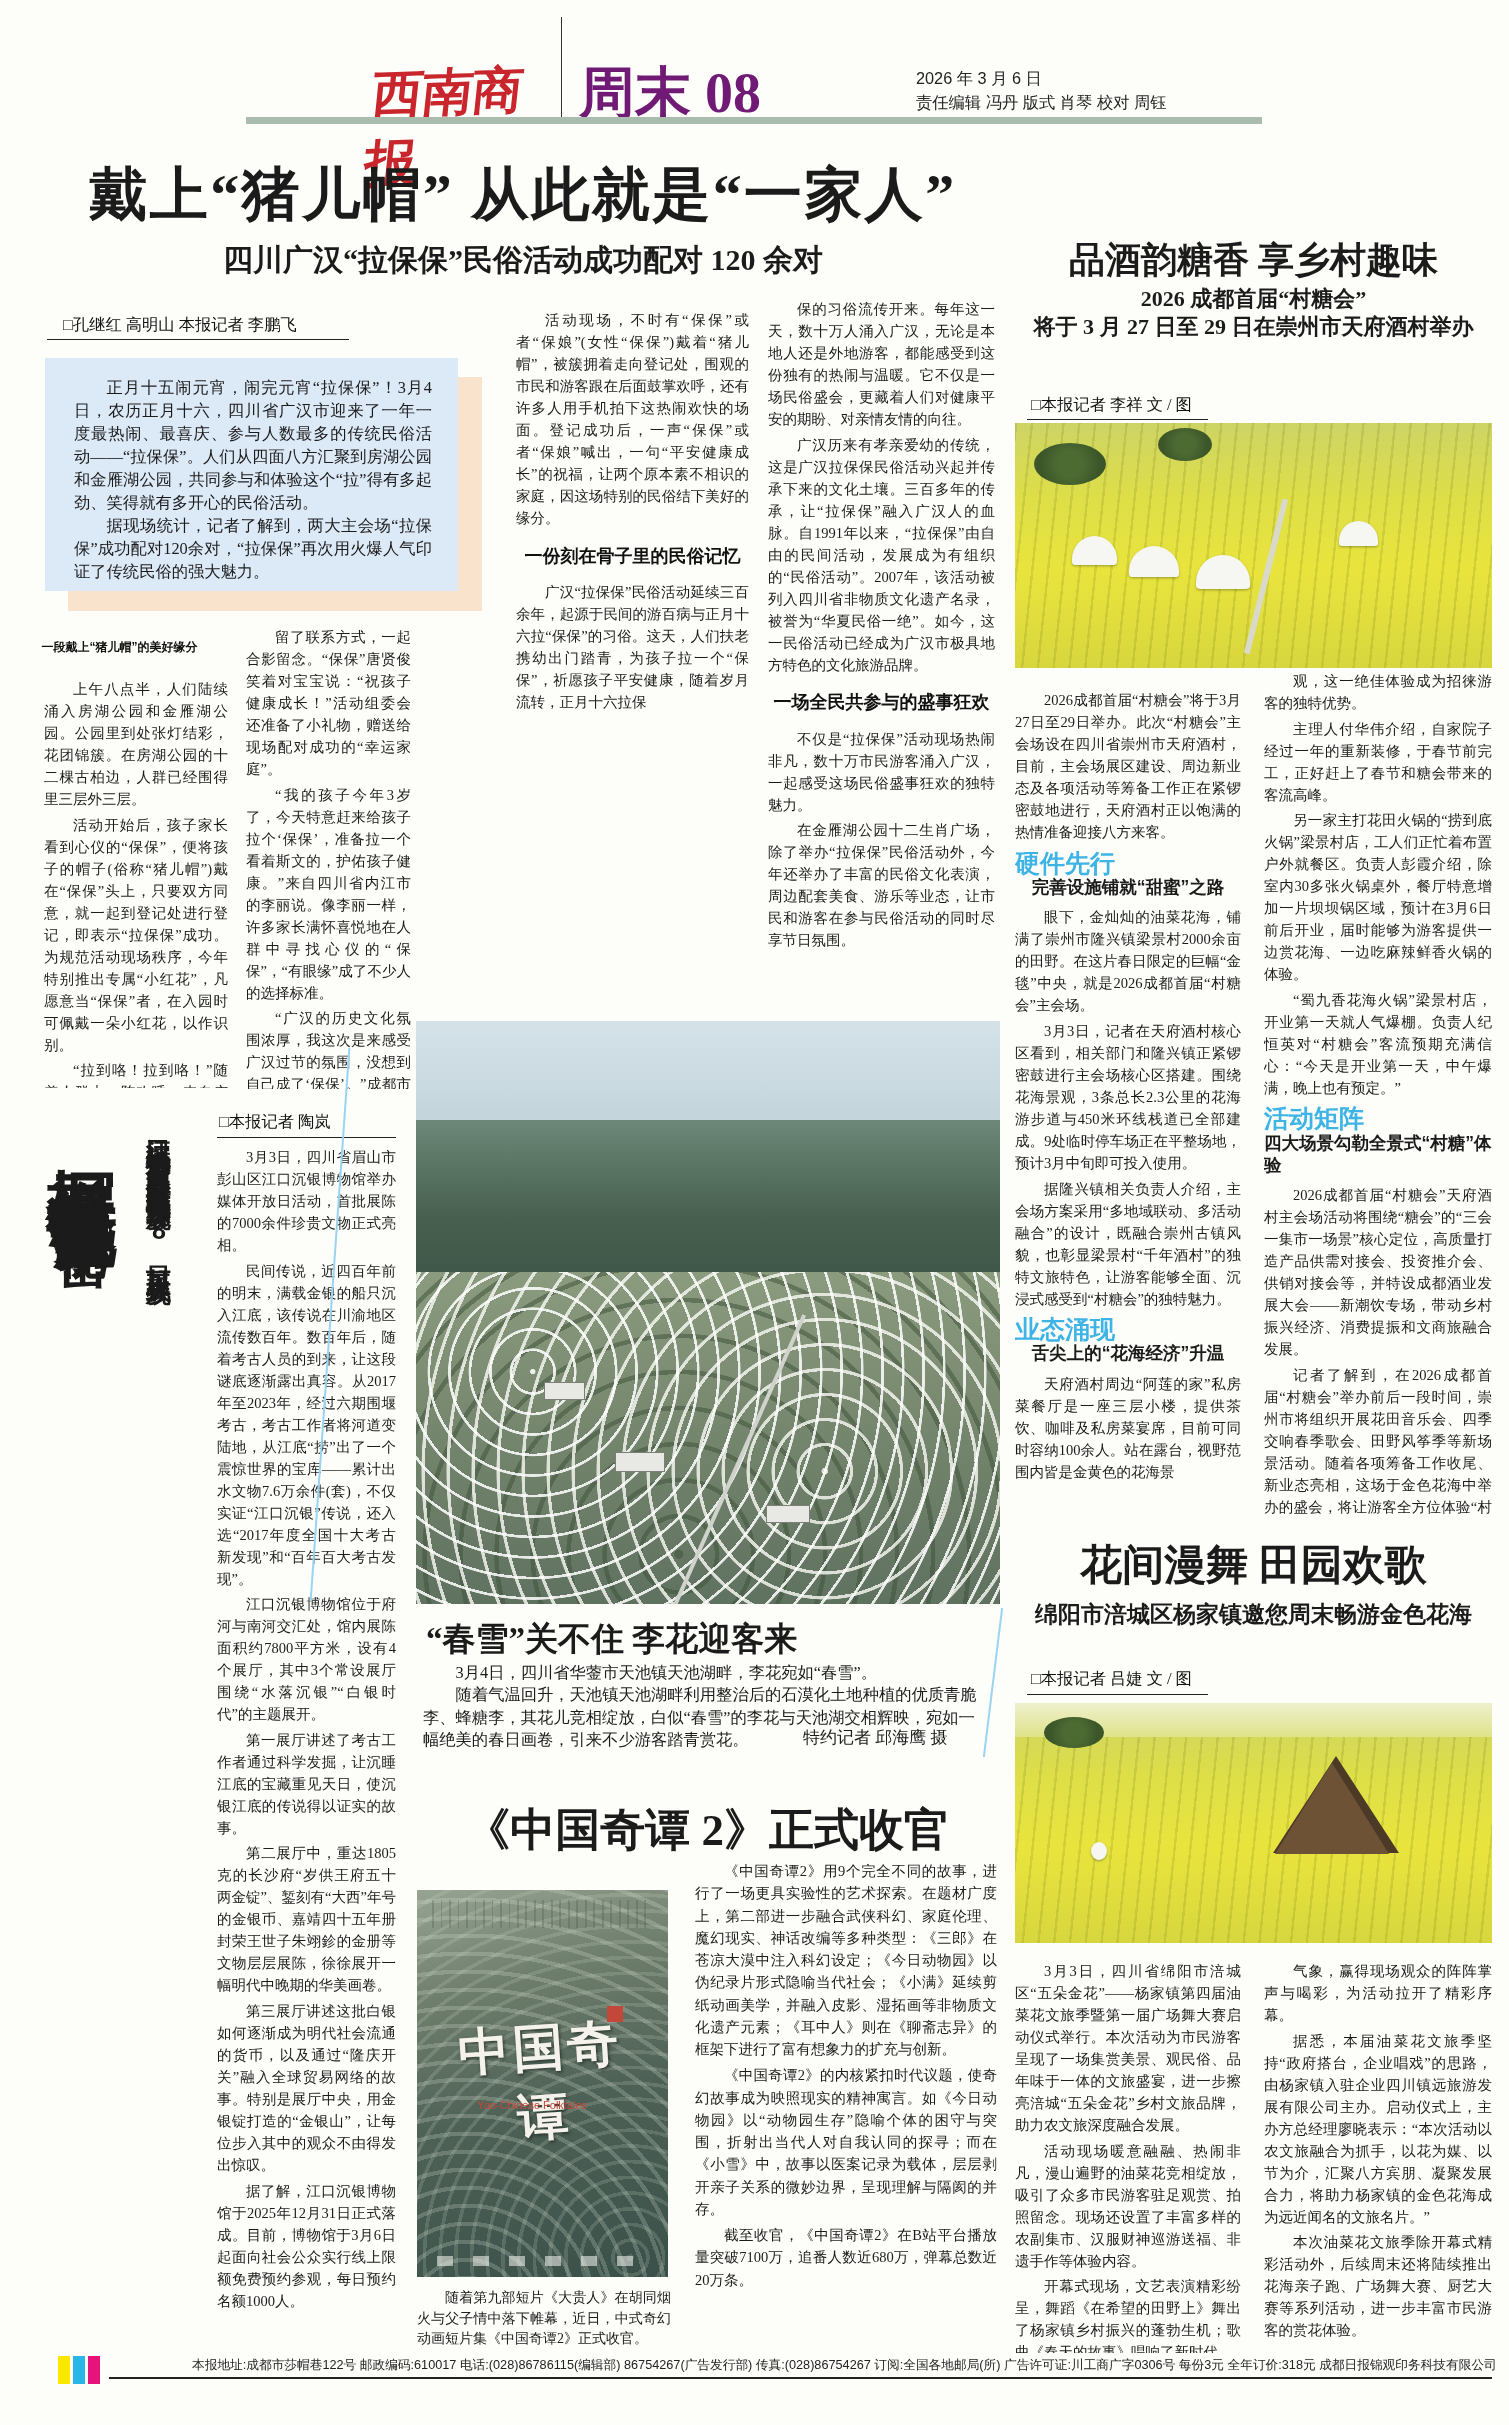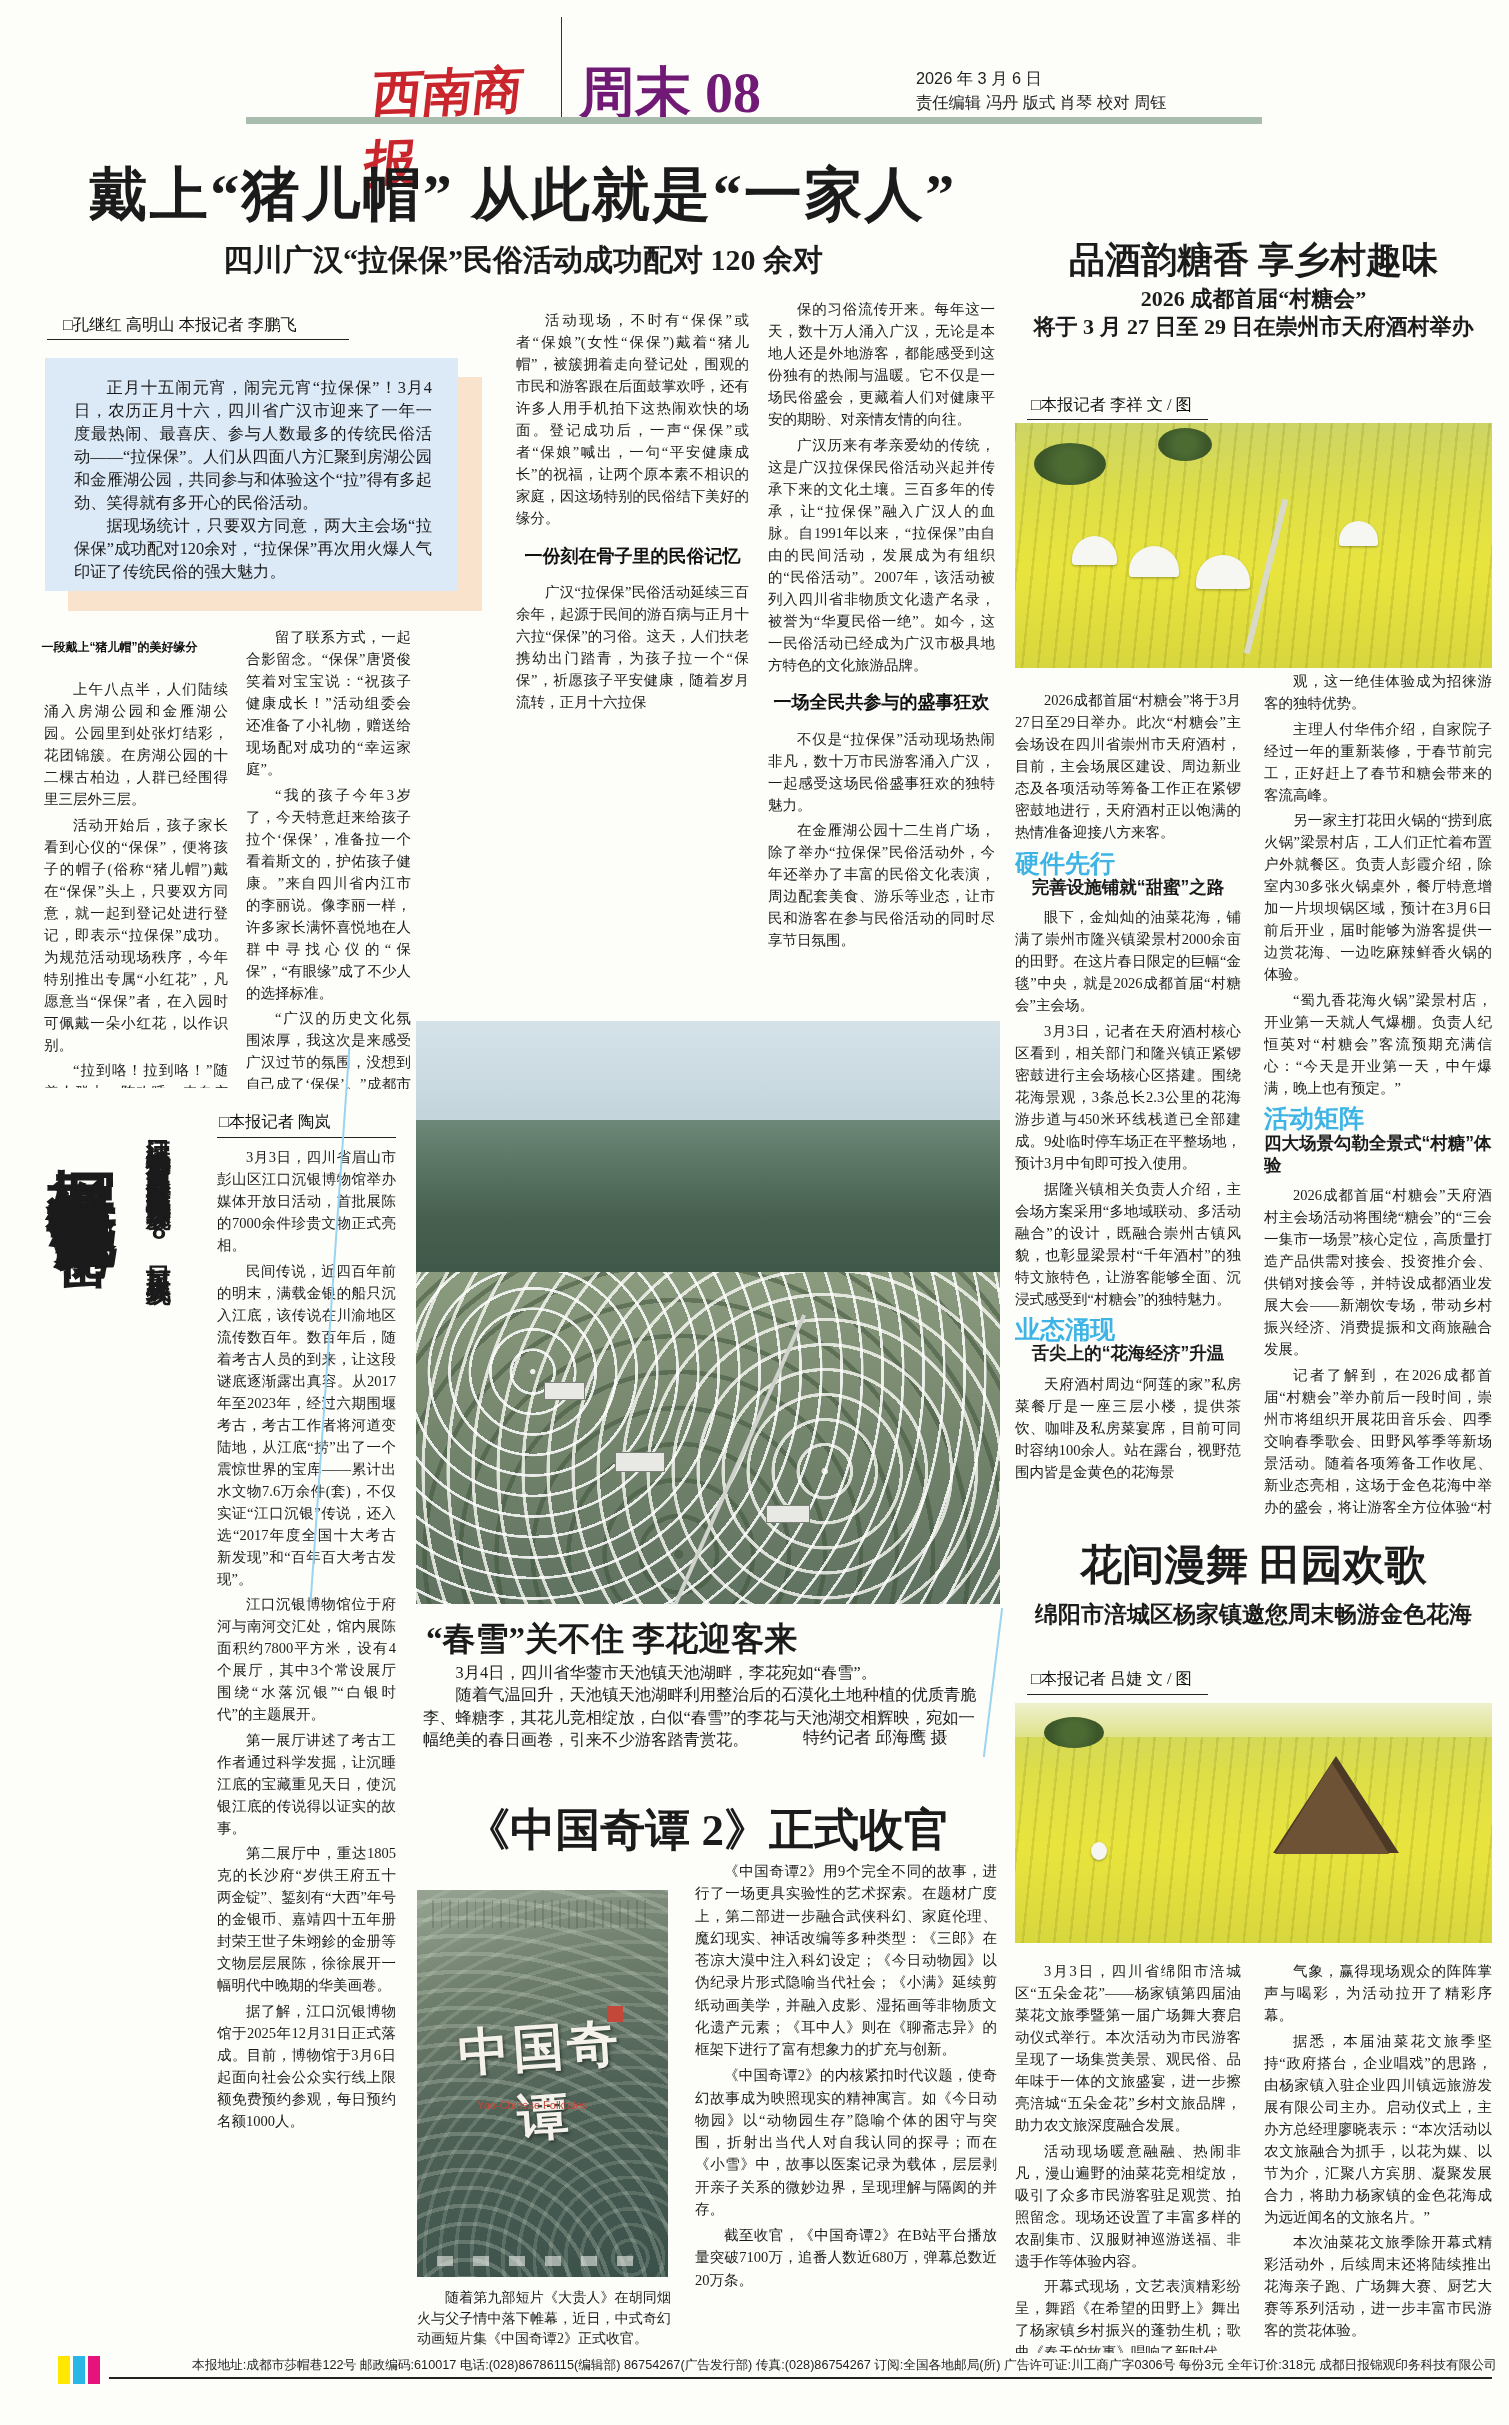--- a/index.html
+++ b/index.html
@@ -94,21 +94,21 @@
 
   <div class="abs lead-headline serifblack">戴上“猪儿帽” 从此就是“一家人”</div>
   <div class="abs lead-deck serifblack">四川广汉“拉保保”民俗活动成功配对 120 余对</div>
   <div class="abs byline" style="left:51px;top:314px;padding-left:12px;">□孔继红 高明山 本报记者 李鹏飞</div>
   <div class="abs rule" style="left:47px;top:339px;width:302px;"></div>
 
   <div class="abs introbox-peach"></div>
   <div class="abs introbox-blue"></div>
   <div class="abs introbox-text">
       <p>正月十五闹元宵，闹完元宵“拉保保”！3月4日，农历正月十六，四川省广汉市迎来了一年一度最热闹、最喜庆、参与人数最多的传统民俗活动——“拉保保”。人们从四面八方汇聚到房湖公园和金雁湖公园，共同参与和体验这个“拉”得有多起劲、笑得就有多开心的民俗活动。</p>
-      <p>据现场统计，只要双方同意，两大主会场“拉保保”成功配对120余对，“拉保保”再次用火爆人气印证了传统民俗的强大魅力。</p>
+      <p>据现场统计，记者了解到，两大主会场“拉保保”成功配对120余对，“拉保保”再次用火爆人气印证了传统民俗的强大魅力。</p>
     </div>
 
   <div class="abs sechead" style="left:27px;top:639px;width:185px;font-size:12px;">一段戴上“猪儿帽”的美好缘分</div>
   <div class="abs bodycol" style="left:44px;top:678px;width:184px;height:410px;">
       <p>上午八点半，人们陆续涌入房湖公园和金雁湖公园。公园里到处张灯结彩，花团锦簇。在房湖公园的十二棵古柏边，人群已经围得里三层外三层。</p>
       <p>活动开始后，孩子家长看到心仪的“保保”，便将孩子的帽子(俗称“猪儿帽”)戴在“保保”头上，只要双方同意，就一起到登记处进行登记，即表示“拉保保”成功。为规范活动现场秩序，今年特别推出专属“小红花”，凡愿意当“保保”者，在入园时可佩戴一朵小红花，以作识别。</p>
       <p>“拉到咯！拉到咯！”随着人群中一阵欢呼，来自广汉市小汉镇的唐贤俊被大家簇拥着和孩子家长一起走向“登记处”，这是当天房湖公园内拉成功的第一对“保保”。双方互</p>
     </div>
   <div class="abs bodycol" style="left:246px;top:626px;width:165px;height:463px;">
       <p>留了联系方式，一起合影留念。“保保”唐贤俊笑着对宝宝说：“祝孩子健康成长！”活动组委会还准备了小礼物，赠送给现场配对成功的“幸运家庭”。</p>
@@ -143,20 +143,21 @@
   </div>
   <div class="abs vwrap" style="left:143px;top:1119px;height:1087px;font-size:25px;font-weight:900;font-family:'Liberation Sans',sans-serif;letter-spacing:2.4px;">江口沉银博物馆将于今日面向社会公众实行线上限额免费预约参观，8日起可正式参观</div>
   <div class="abs byline" style="left:219px;top:1111px;">□本报记者 陶岚</div>
   <div class="abs rule" style="left:217px;top:1137px;width:179px;"></div>
   <div class="abs bodycol" style="left:217px;top:1146px;width:179px;height:1200px;line-height:22px;">
       <p>3月3日，四川省眉山市彭山区江口沉银博物馆举办媒体开放日活动，首批展陈的7000余件珍贵文物正式亮相。</p>
       <p>民间传说，近四百年前的明末，满载金银的船只沉入江底，该传说在川渝地区流传数百年。数百年后，随着考古人员的到来，让这段谜底逐渐露出真容。从2017年至2023年，经过六期围堰考古，考古工作者将河道变陆地，从江底“捞”出了一个震惊世界的宝库——累计出水文物7.6万余件(套)，不仅实证“江口沉银”传说，还入选“2017年度全国十大考古新发现”和“百年百大考古发现”。</p>
       <p>江口沉银博物馆位于府河与南河交汇处，馆内展陈面积约7800平方米，设有4个展厅，其中3个常设展厅围绕“水落沉银”“白银时代”的主题展开。</p>
       <p>第一展厅讲述了考古工作者通过科学发掘，让沉睡江底的宝藏重见天日，使沉银江底的传说得以证实的故事。</p>
       <p>第二展厅中，重达1805克的长沙府“岁供王府五十两金锭”、錾刻有“大西”年号的金银币、嘉靖四十五年册封荣王世子朱翊鉁的金册等文物层层展陈，徐徐展开一幅明代中晚期的华美画卷。</p>
+      <p>第三展厅讲述这批白银如何逐渐成为明代社会流通的货币，以及通过“隆庆开关”融入全球贸易网络的故事。特别是展厅中央，用金银锭打造的“金银山”，让每位步入其中的观众不由得发出惊叹。</p>
       <p>据了解，江口沉银博物馆于2025年12月31日正式落成。目前，博物馆于3月6日起面向社会公众实行线上限额免费预约参观，每日预约名额1000人。</p>
     </div>
 
   <div class="abs wedge" style="left:329px;top:1048px;width:91px;height:553px;"></div>
   <div class="abs photo" style="left:416px;top:1021px;width:584px;height:583px;">
     <div class="ph-sky"></div>
     <div class="ph-mtn"></div>
     <div class="ph-valley"></div>
     <div class="ph-road"></div>
     <div class="ph-house" style="left:22%;top:62%;width:39px;height:15.7px;"></div>

